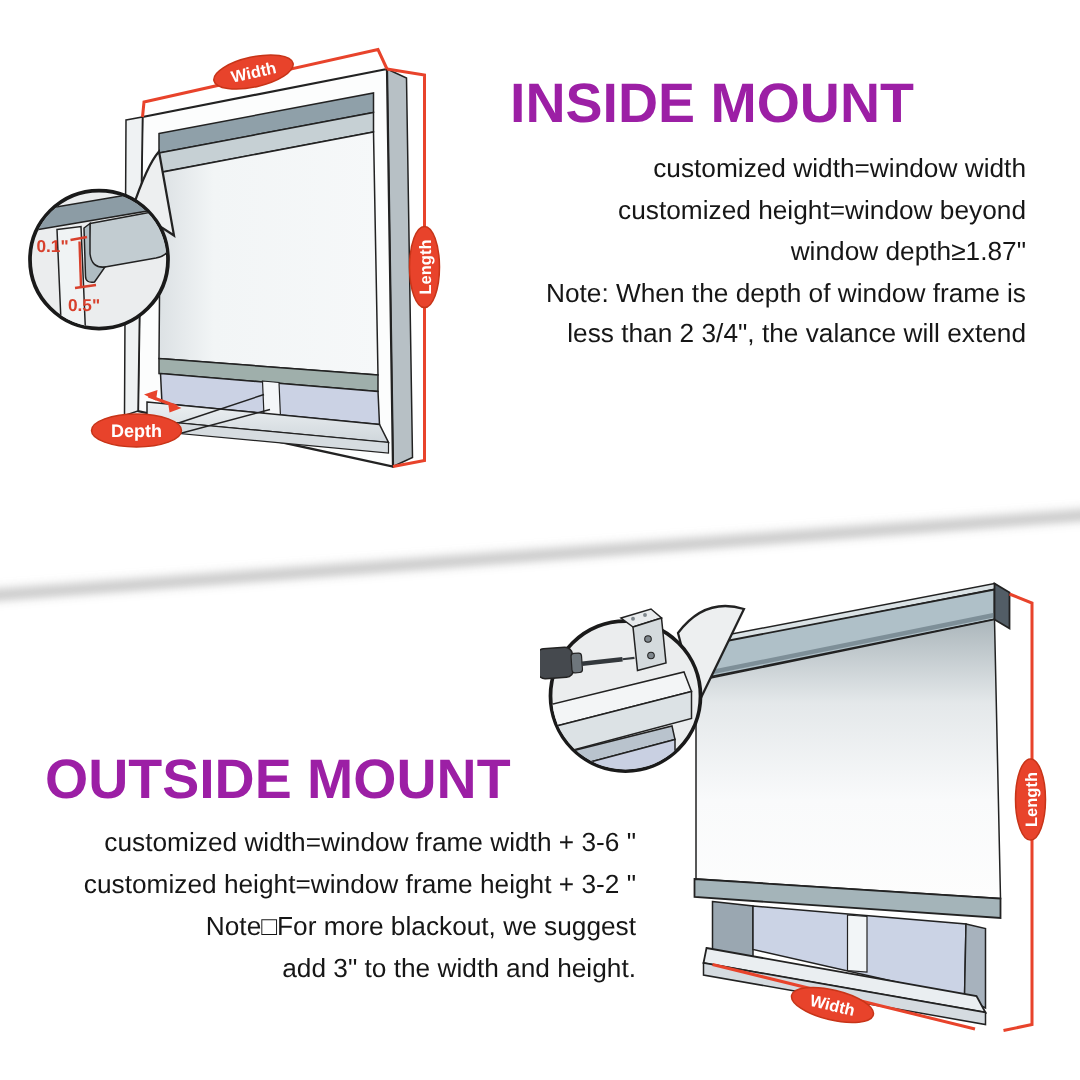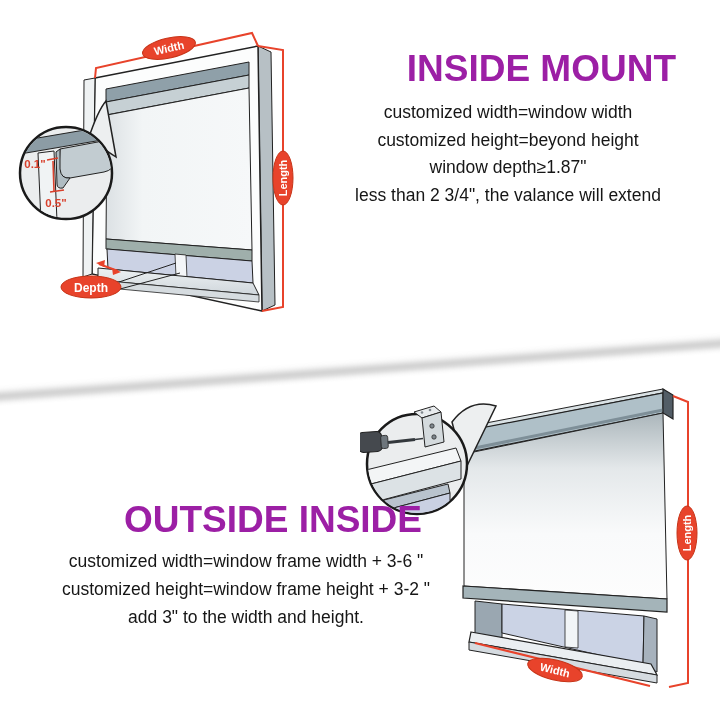--- a/index.html
+++ b/index.html
@@ -3,26 +3,26 @@
 <meta charset="utf-8">
 <style>
   html,body { margin:0; padding:0; background:#fff; }
   #stage {
     position:relative; width:720px; height:720px; overflow:hidden;
     background:#ffffff; font-family:"Liberation Sans", sans-serif; color:#1b1b1b;
   }
   .abs { position:absolute; }
 
   
-  .sec-title { font-weight:bold; color:#9C1FA5; text-align:right; white-space:nowrap; }
+  .sec-title { font-weight:bold; color:#9C1FA5; text-align:left; white-space:nowrap; }
   .inside-title { left:340px; top:48px; width:336px; font-size:37px; }
   .outside-title { left:30px; top:499px; width:392px; font-size:37px; }
-  .body-lines { text-align:center; font-size:17.5px; color:#161616; }
+  .body-lines { text-align:right; font-size:17.5px; color:#161616; }
   .inside-lines { left:332px; top:99px; width:352px; line-height:27.5px; }
-  .outside-lines { left:34px; top:547px; width:424px; line-height:28px; }
+  .outside-lines { left:0; top:547px; width:424px; line-height:28px; }
   .body-lines div { white-space:nowrap; }
 
   
   .divider {
     left:-60px; top:362px; width:860px; height:14px;
     background:linear-gradient(to bottom, rgba(110,110,110,0) 0%, rgba(110,110,110,0.42) 55%, rgba(110,110,110,0) 100%);
     transform:rotate(-4.2deg); filter:blur(2.5px);
   }
 
   svg { display:block; }
@@ -107,22 +107,23 @@
         </g>
       </g>
       <text class="measure-label" x="35" y="168">0.1"</text>
       <text class="measure-label" x="56" y="207">0.5"</text>
     </g>
   </svg>
 
   <div class="abs sec-title inside-title">INSIDE MOUNT</div>
   <div class="abs body-lines inside-lines">
     <div>customized width=window width</div>
-    <div>customized height=beyond height</div>
+    <div>customized height=window beyond</div>
     <div>window depth≥1.87"</div>
+    <div>Note: When the depth of window frame is</div>
     <div>less than 2 3/4", the valance will extend</div>
   </div>
 
   <div class="abs divider"></div>
 
   <svg class="abs" style="left:360px;top:380px" width="360" height="320" viewBox="0 0 360 320">
     <defs>
       <linearGradient id="gShadeB" x1="0" y1="0" x2="0" y2="1">
         <stop offset="0" stop-color="#ABB6BB"></stop>
         <stop offset="0.3" stop-color="#E4E8EA"></stop>
@@ -185,20 +186,21 @@
       </g>
       <g>
         <rect x="-2" y="52" width="24" height="20" rx="5" transform="rotate(-4 10 62)" fill="#45494E" stroke="#222" stroke-width="1"></rect>
         <rect x="21" y="55.5" width="7" height="13" rx="2" transform="rotate(-4 24 62)" fill="#6E767C" stroke="#222" stroke-width="0.8"></rect>
         <line x1="28" y1="62.5" x2="55" y2="59.5" stroke="#33383C" stroke-width="3"></line>
         <line x1="55" y1="59.5" x2="63" y2="58.6" stroke="#33383C" stroke-width="1.5"></line>
       </g>
     </g>
   </svg>
 
-  <div class="abs sec-title outside-title">OUTSIDE INSIDE</div>
+  <div class="abs sec-title outside-title">OUTSIDE MOUNT</div>
   <div class="abs body-lines outside-lines">
     <div>customized width=window frame width + 3-6 "</div>
     <div>customized height=window frame height + 3-2 "</div>
+    <div>Note□For more blackout, we suggest</div>
     <div>add 3" to the width and height.</div>
   </div>
 
 </div>
 
 </body></html>

